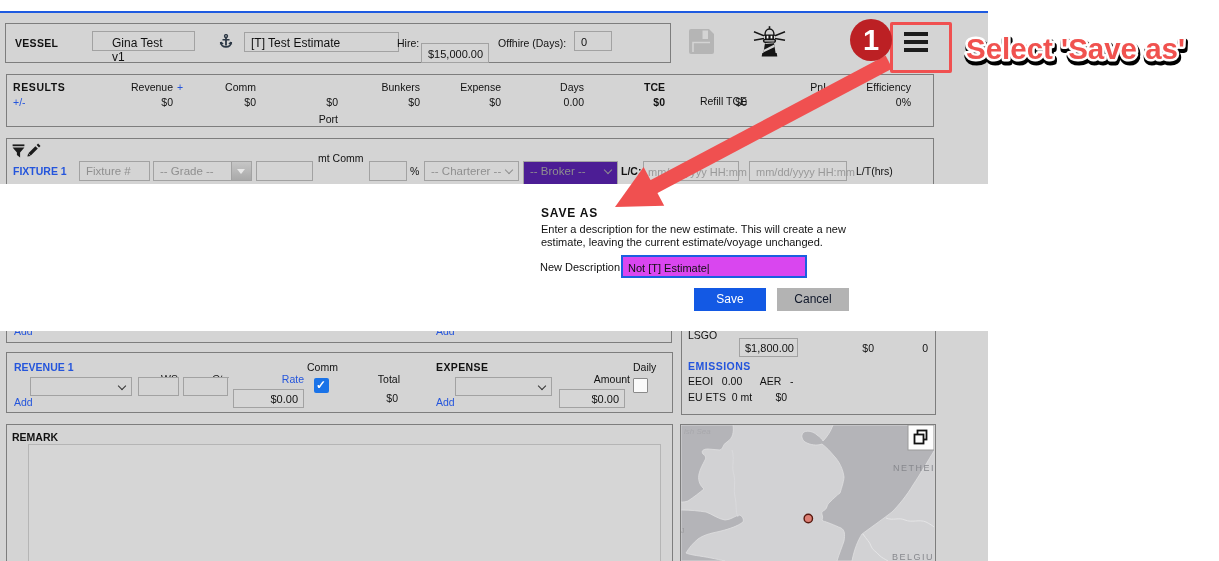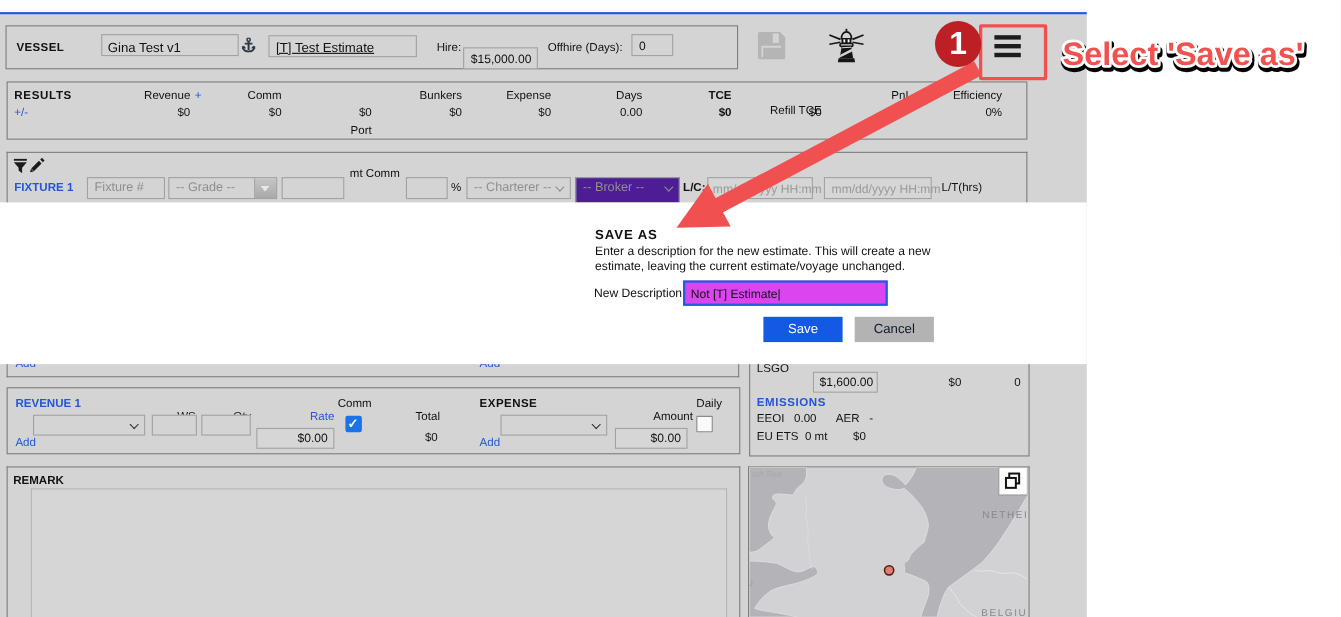--- a/index.html
+++ b/index.html
@@ -17,34 +17,34 @@
   .chev{position:absolute;right:6px;top:5px;width:5px;height:5px;border-right:1.4px solid #8f8f8f;border-bottom:1.4px solid #8f8f8f;transform:rotate(45deg);}
   .chevb{position:absolute;right:6px;top:5px;width:5px;height:5px;border-right:1.4px solid #333;border-bottom:1.4px solid #333;transform:rotate(45deg);}
 </style>
 </head>
 <body>
 <div id="app"></div>
 <div id="topline"></div>
 
 <div class="panel" style="left:5px;top:23px;width:664px;height:38px;"></div>
 <div class="lbl b" style="left:15px;top:37px;letter-spacing:0.3px;">VESSEL</div>
-<div class="inp" style="left:92px;top:31px;width:125px;height:20px;padding:4px 5px;font-size:12px;">Gina Test v1</div>
+<div class="inp" style="left:92px;top:31px;width:103px;height:20px;padding:4px 19px;font-size:12px;">Gina Test v1</div>
 <div class="abs" id="anchor" style="left:219px;top:34px;">
 <svg width="14" height="14" viewBox="0 0 18 20">
   <g stroke="#2c3845" fill="none">
     <circle cx="9" cy="3" r="2.1" stroke-width="2"></circle>
     <line x1="9" y1="5" x2="9" y2="16.5" stroke-width="2.6"></line>
     <line x1="4" y1="8.2" x2="14" y2="8.2" stroke-width="2.2"></line>
     <path d="M1.5,11.5 C1.5,15.8 4.8,18.4 9,18.4 C13.2,18.4 16.5,15.8 16.5,11.5" stroke-width="2.6"></path>
     <path d="M2.6,10.6 L0,14.8 L5.8,14.2 Z" fill="#2c3845" stroke="none"></path>
     <path d="M15.4,10.6 L18,14.8 L12.2,14.2 Z" fill="#2c3845" stroke="none"></path>
   </g>
 </svg>
 </div>
-<div class="inp" style="left:244px;top:32px;width:135px;height:20px;padding:3px 6px;font-size:12px;text-decoration:underline;">[T] Test Estimate</div>
+<div class="inp" style="left:244px;top:32px;width:155px;height:20px;padding:3px 6px;font-size:12px;">[T] Test Estimate</div>
 <div class="lbl" style="left:397px;top:37px;">Hire:</div>
 <div class="inp r" style="left:421px;top:31px;width:68px;height:20px;padding:4px 6px;">$15,000.00</div>
 <div class="lbl" style="left:498px;top:37px;">Offhire (Days):</div>
 <div class="inp" style="left:574px;top:31px;width:38px;height:20px;padding:4px 6px;">0</div>
 <div class="abs" id="floppy" style="left:689px;top:29px;">
 <svg width="25" height="25" viewBox="0 0 25 25">
   <path d="M2,0 H20 L25,5 V23 A2,2 0 0 1 23,25 H2 A2,2 0 0 1 0,23 V2 A2,2 0 0 1 2,0 Z" fill="#b5b5b5"></path>
   <rect x="13.5" y="1.5" width="5.5" height="8.5" fill="#d4d4d4"></rect>
   <path d="M4,23 V13.5 H21" stroke="#d4d4d4" stroke-width="1.6" fill="none"></path>
 </svg>
@@ -127,21 +127,21 @@
 <div class="sel" style="left:643px;top:161px;width:96px;height:20px;padding:4px 0 0 4px;background:#d6d6d6;color:#999;font-size:11px;">mm/dd/yyyy HH:mm</div>
 <div class="sel" style="left:749px;top:161px;width:98px;height:20px;padding:4px 0 0 6px;background:#d6d6d6;color:#999;font-size:11px;">mm/dd/yyyy HH:mm</div>
 <div class="lbl" style="left:856px;top:165px;">L/T(hrs)</div>
 
 <div class="abs" style="left:6px;top:300px;width:664px;height:42px;border:1px solid #7d7d7d;border-top:none;"></div>
 <div class="lbl blue" style="left:14px;top:325px;">Add</div>
 <div class="lbl blue" style="left:436px;top:325px;">Add</div>
 
 <div class="abs" style="left:681px;top:300px;width:253px;height:113px;border:1px solid #7d7d7d;"></div>
 <div class="lbl" style="left:688px;top:329px;">LSGO</div>
-<div class="inp r" style="left:739px;top:326px;width:59px;height:19px;padding:3px 5px;background:#d6d6d6;">$1,600.00</div>
+<div class="inp r" style="left:739px;top:326px;width:59px;height:19px;padding:3px 5px;background:#d6d6d6;">$1,800.00</div>
 <div class="lbl r" style="left:834px;top:330px;width:40px;">$0</div>
 <div class="lbl r" style="left:888px;top:330px;width:40px;">0</div>
 <div class="lbl b blue" style="left:688px;top:360px;letter-spacing:0.5px;">EMISSIONS</div>
 <div class="lbl" style="left:688px;top:375px;">EEOI&nbsp;&nbsp;&nbsp;0.00&nbsp;&nbsp;&nbsp;&nbsp;&nbsp;&nbsp;AER&nbsp;&nbsp;&nbsp;-</div>
 <div class="lbl" style="left:688px;top:391px;">EU ETS&nbsp;&nbsp;0 mt&nbsp;&nbsp;&nbsp;&nbsp;&nbsp;&nbsp;&nbsp;&nbsp;$0</div>
 
 <div class="panel" style="left:6px;top:352px;width:665px;height:59px;"></div>
 <div class="lbl b blue" style="left:14px;top:361px;">REVENUE 1</div>
 <div class="lbl r" style="left:138px;top:361px;width:40px;">WS</div>
 <div class="lbl r" style="left:188px;top:361px;width:40px;font-style:italic;">Qty</div>

